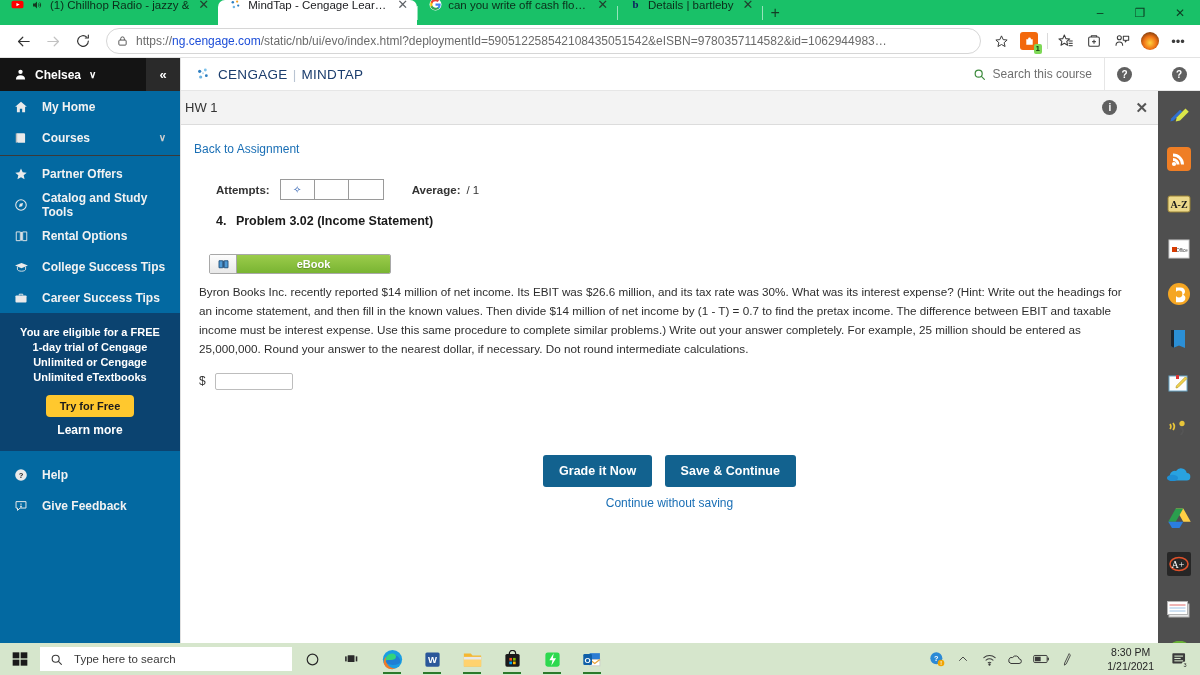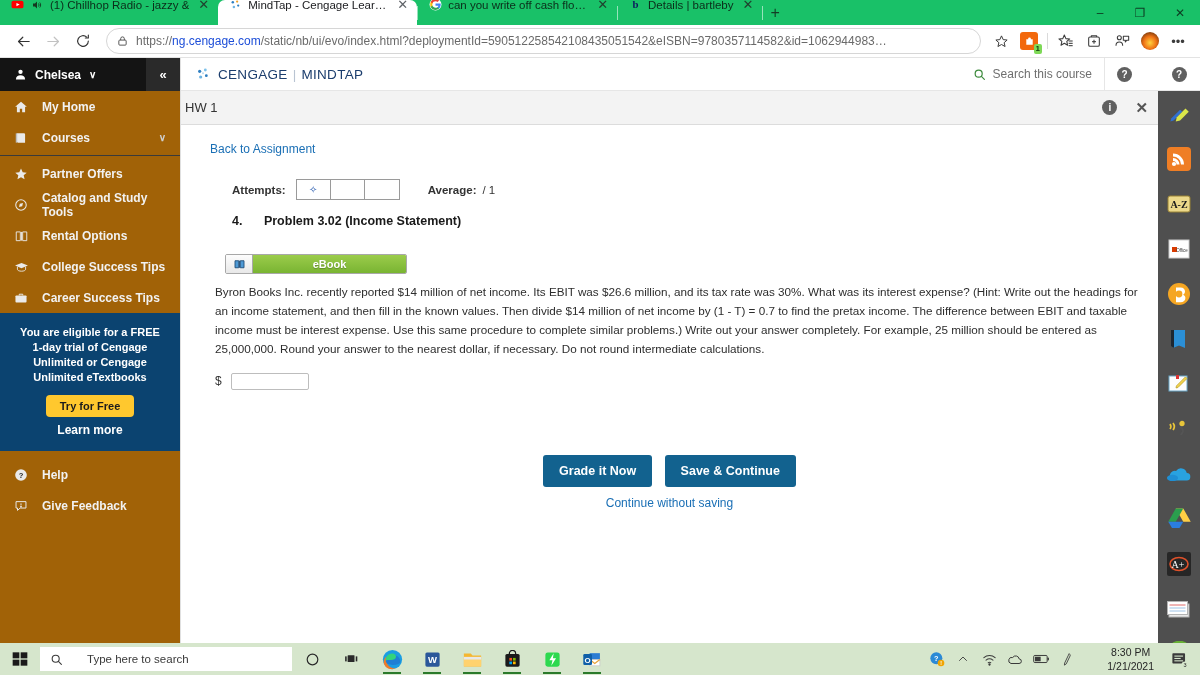--- a/index.html
+++ b/index.html
@@ -72,21 +72,21 @@
     width: 18px; height: 18px; border-radius: 50%;
     background: radial-gradient(circle at 50% 60%, #ffd23f 0%, #ef7215 45%, #3a1a07 100%);
   }
 
   
   .app { position: absolute; top: 58px; left: 0; width: 1200px; height: 585px; }
 
   
   .sidebar {
     position: absolute; left: 0; top: 0; width: 180px; height: 585px;
-    background: #a16207; color: #fff;
+    background: #0369a1; color: #fff;
   }
   .sb-user {
     height: 33px; display: flex; align-items: center; gap: 8px; padding: 0 14px;
     font-size: 12px; font-weight: bold; background: #141414;
   }
   .sb-collapse {
     position: absolute; right: 0; top: 0; width: 34px; height: 33px; background: #2a2a2a;
     display: flex; align-items: center; justify-content: center; color: #fff; font-size: 13px;
   }
   .sb-item {
@@ -133,21 +133,21 @@
     font-size: 10px; font-weight: bold; display: flex; align-items: center; justify-content: center;
   }
   .hw-bar {
     height: 34px; background: #f3f3f3; border-bottom: 1px solid #dcdcdc;
     display: flex; align-items: center; padding: 0 4px;
   }
   .hw-title { font-size: 13px; color: #333; }
   .hw-actions { margin-left: auto; display: flex; align-items: center; gap: 18px; padding-right: 6px; }
   .hw-actions .x { font-size: 15px; color: #555; font-weight: bold; }
 
-  .content { padding: 14px 29px; position: relative; height: 518px; }
+  .content { padding: 14px 13px; position: relative; height: 518px; }
   .back-link { font-size: 12px; color: #1a6fb5; }
   .attempts-row { display: flex; align-items: center; gap: 0; margin: 22px 0 0 22px; font-size: 11.5px; color: #333; }
   .attempts-label { font-weight: bold; margin-right: 10px; }
   .attempt-boxes { display: flex; border: 1px solid #9a9a9a; }
   .attempt-box { width: 34px; height: 19px; border-right: 1px solid #9a9a9a;
     display: flex; align-items: center; justify-content: center; font-size: 10px; color: #2a5db0; }
   .attempt-box:last-child { border-right: none; }
   .avg { margin-left: 28px; font-weight: bold; }
   .prob-title { margin: 14px 0 0 22px; font-size: 12.5px; font-weight: bold; color: #1a1a1a; }
 
@@ -191,21 +191,21 @@
     height: 45px; display: flex; align-items: center; justify-content: center;
   }
 
   
   .taskbar {
     position: absolute; bottom: 0; left: 0; width: 1200px; height: 32px;
     background: #d6e6cc; display: flex; align-items: center;
   }
   .tb-start { width: 40px; height: 32px; display: flex; align-items: center; justify-content: center; }
   .tb-search {
-    width: 252px; height: 24px; background: #fff; display: flex; align-items: center; gap: 24px;
+    width: 252px; height: 24px; background: #fff; display: flex; align-items: center; gap: 11px;
     padding: 0 10px; font-size: 11.5px; color: #3a3a3a;
   }
   .tb-app { width: 40px; height: 32px; display: flex; align-items: center; justify-content: center; position: relative; }
   .tb-app.running::after {
     content: ""; position: absolute; bottom: 1px; left: 11px; width: 18px; height: 2px; background: #2b7a2b;
   }
   .tray { margin-left: auto; display: flex; align-items: center; gap: 0; padding-right: 4px; }
   .tray-ic { width: 26px; height: 32px; display: flex; align-items: center; justify-content: center;
     font-size: 12px; color: #3a3a3a; }
   .clock { text-align: center; font-size: 10.5px; color: #262626; line-height: 1.35; padding: 0 8px; margin-left: 19px; }
@@ -520,21 +520,21 @@
           <span class="attempt-box">✧</span>
           <span class="attempt-box"></span>
           <span class="attempt-box"></span>
         </span>
         <span class="avg">Average:</span>
         <span class="avg" style="margin-left:6px;font-weight:normal">/ 1</span>
       </div>
 
       <div class="prob-title">
         <span>4.</span>
-        <span style="margin-left:18px">Problem 3.02 (Income Statement)</span>
+        <span style="margin-left:6px">Problem 3.02 (Income Statement)</span>
       </div>
 
       <div class="ebook-btn">
         <span class="ebook-ic">
           <svg class="ic-svg" width="13" height="12" viewBox="0 0 24 24" fill="none" stroke="#2f6ea8" stroke-width="1.8">
               <path d="M3 5.5h7.5v14H3zM13.5 5.5H21v14h-7.5z" fill="#4e9ad6" stroke="#1f4e79"></path>
               <line x1="12" y1="5.5" x2="12" y2="19.5" stroke="#1f4e79"></line>
             </svg>
         </span>
         <span class="ebook-lbl">eBook</span>

